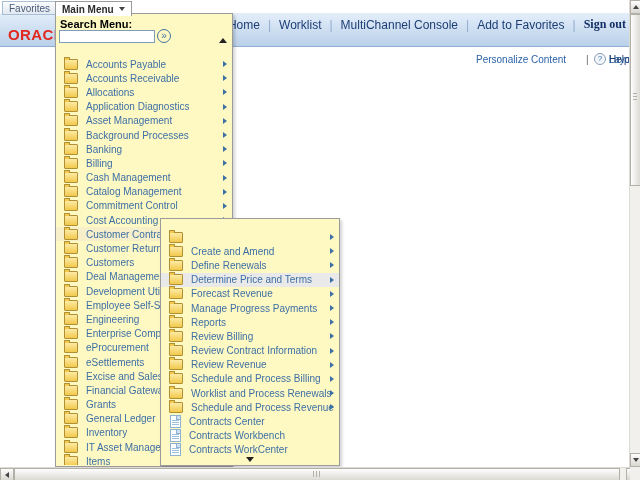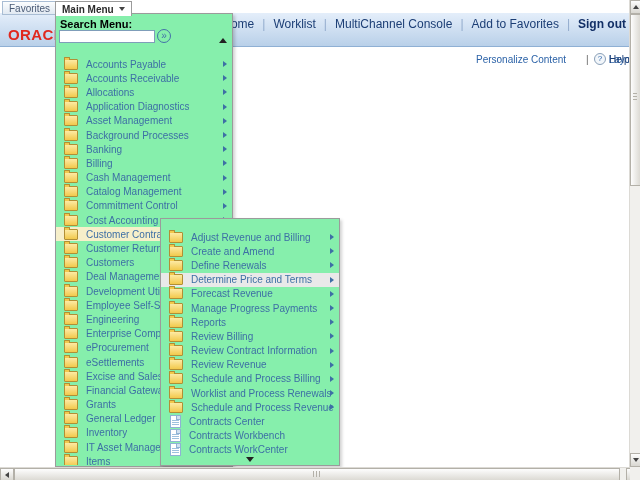--- a/index.html
+++ b/index.html
@@ -16,34 +16,34 @@
               border-top:4px solid #5a6b85;}
   .tab-mainmenu .caret-down{border-top-color:#444;}
 
   
   .header-band{position:absolute;top:13px;left:0;width:640px;height:33px;
                background:linear-gradient(#e4eefa,#b9d0e9);border-bottom:1px solid #8fb0d4;}
   .header-links{position:absolute;top:4px;right:14px;display:flex;align-items:center;gap:8px;
                 font-size:12px;}
   .hlink{color:#1c3e75;cursor:pointer;}
   .hsep{color:#93accd;}
-  .signout{color:#122f66;font-weight:bold;cursor:pointer;}
+  .signout{color:#122f66;font-weight:bold;cursor:pointer;font-family:Liberation Serif, serif;}
   .logo{position:absolute;left:8px;top:26px;font-size:15px;font-weight:bold;color:#e0281e;
         letter-spacing:.4px;z-index:5;}
 
   
   .personalize-row{position:absolute;top:54px;left:476px;font-size:10px;display:flex;gap:20px;align-items:center;}
   .plink{color:#2b62a7;cursor:pointer;}
   .psep{color:#666;}
   .help-row{position:absolute;top:53px;left:594px;font-size:10px;display:flex;gap:3px;align-items:center;color:#1c3e75;cursor:pointer;}
   .help-icon{width:10px;height:10px;border-radius:50%;border:1px solid #8aa0b8;color:#2b62a7;
              font-size:8px;line-height:10px;text-align:center;background:#f2f6fa;}
 
   
-  .panel{position:absolute;background:#86efac;border:1px solid #9b9b9b;box-shadow:2px 2px 3px rgba(0,0,0,.18);}
+  .panel{position:absolute;background:#fef9c3;border:1px solid #9b9b9b;box-shadow:2px 2px 3px rgba(0,0,0,.18);}
   #panel-main{left:55px;top:13px;width:176px;height:452px;z-index:20;}
   #panel-sub{left:160px;top:218px;width:178px;height:246px;z-index:25;}
 
   .search-label{position:absolute;top:4px;left:4px;font-size:11px;font-weight:bold;color:#000;}
   .search-input{position:absolute;top:16px;left:3px;width:90px;height:11px;border:1px solid #7f9db9;
                 font-size:10px;padding:0 2px;font-family:"Liberation Sans",sans-serif;}
   .search-go{position:absolute;top:15px;left:101px;width:12px;height:12px;border:1px solid #4472a8;
              border-radius:50%;color:#4472a8;font-size:10px;line-height:11px;text-align:center;cursor:pointer;}
   .scroll-up{position:absolute;top:24px;left:163px;width:0;height:0;cursor:pointer;
              border-left:4px solid transparent;border-right:4px solid transparent;border-bottom:5px solid #222;}
@@ -285,21 +285,20 @@
         <span class="label">Items</span>
         <span class="arrow"></span>
       </div>
     </div>
 </div>
 
 <div class="panel" id="panel-sub">
   <div class="sub-list" id="sub-list">
       <div class="menu-row">
         <span class="icon-folder"></span>
-        <span class="label">Adjust Revenue and Billing</span>
         <span class="arrow"></span>
       </div>
       <div class="menu-row">
         <span class="icon-folder"></span>
         <span class="label">Create and Amend</span>
         <span class="arrow"></span>
       </div>
       <div class="menu-row">
         <span class="icon-folder"></span>
         <span class="label">Define Renewals</span>

